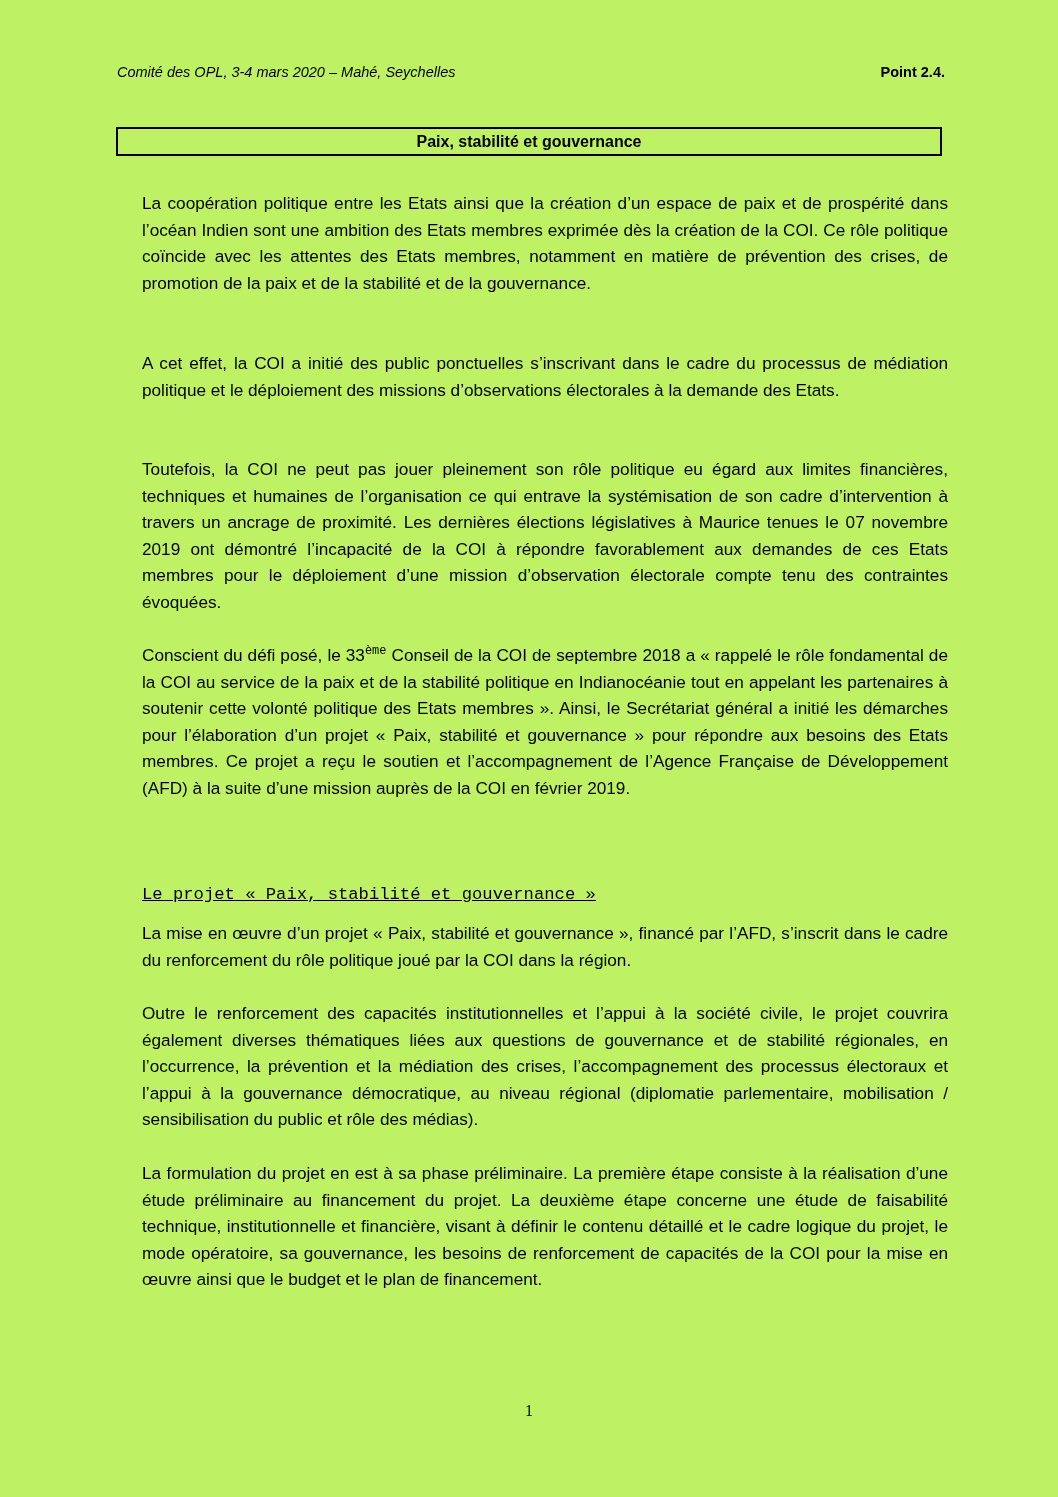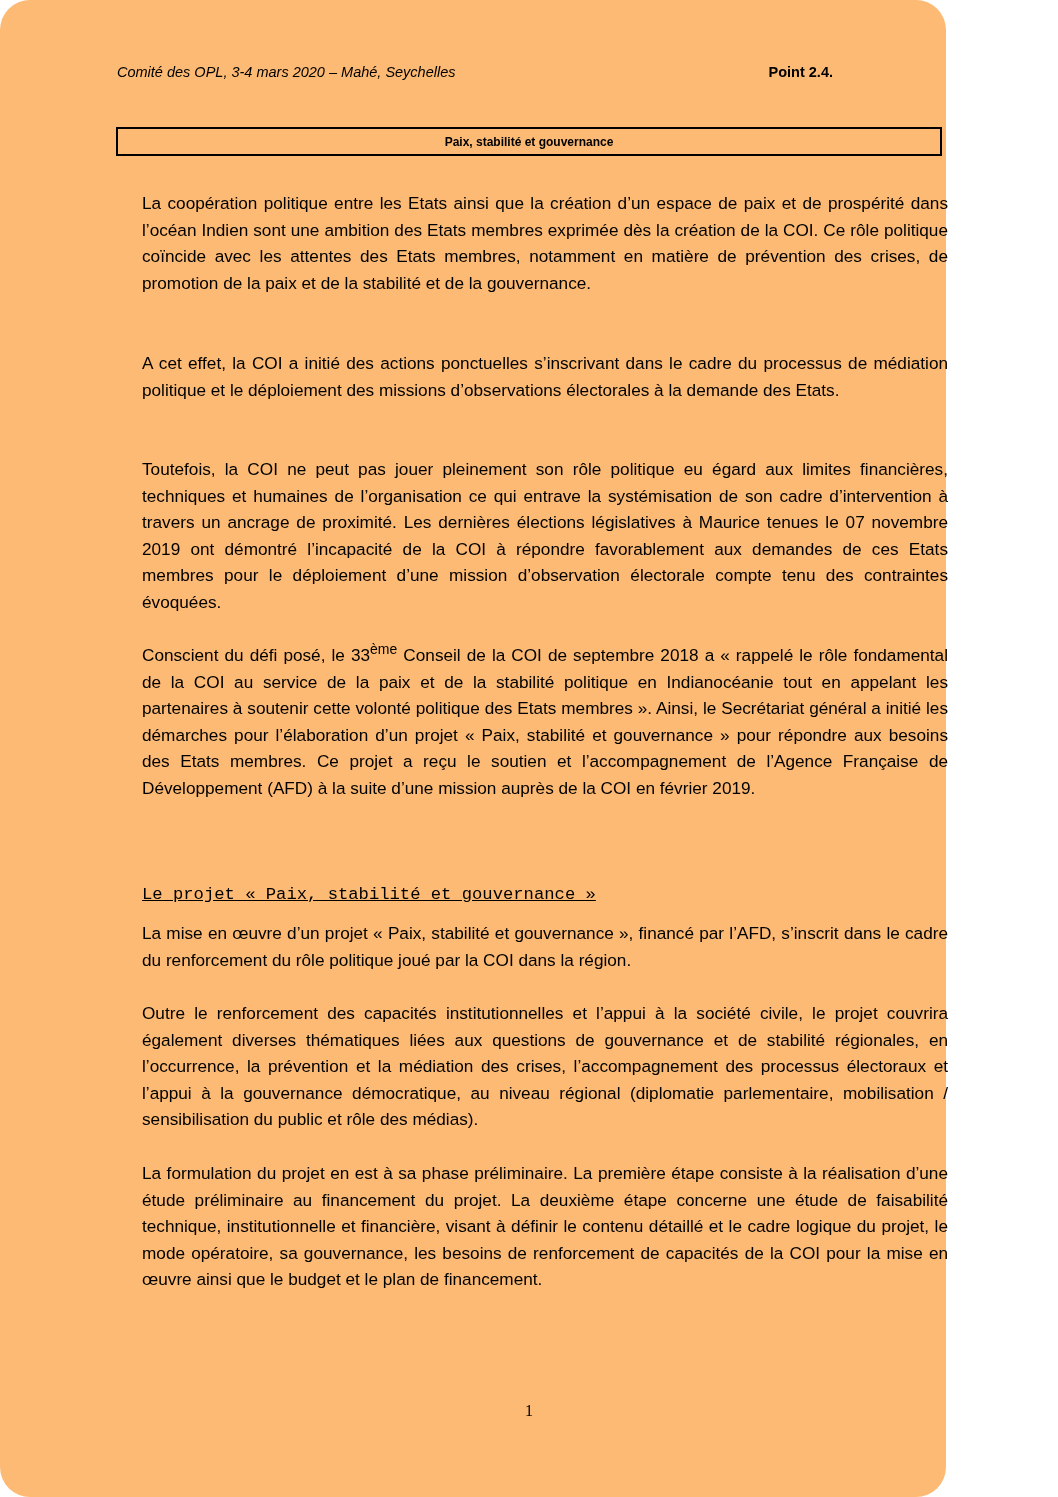--- a/index.html
+++ b/index.html
@@ -1,41 +1,41 @@
 <!DOCTYPE html>
 <html><head>
   <meta charset="utf-8">
   <style>
     html, body { margin: 0; padding: 0; background: #ffffff; }
     body { width: 1058px; height: 1497px; position: relative; overflow: hidden; color: #000; }
-    .page { position: absolute; left: 0; top: 0; width: 946px; height: 1497px; background: #fdba74; border-radius: 30px; }
+    .page { position: absolute; left: 0; top: 0; width: 1058px; height: 1497px; background: #bef264; }
     .hdr { position: absolute; top: 64px; font-family: "Liberation Sans", sans-serif; font-size: 14.5px; }
     .hdr-left { left: 117px; font-style: italic; }
     .hdr-right { right: 113px; font-weight: bold; text-align: right; }
-    .title-box { position: absolute; left: 116px; top: 127px; width: 826px; height: 29px; border: 2px solid #000; box-sizing: border-box; display: flex; align-items: center; justify-content: center; font-family: "Liberation Sans", sans-serif; font-weight: bold; font-size: 12px; }
+    .title-box { position: absolute; left: 116px; top: 127px; width: 826px; height: 29px; border: 2px solid #000; box-sizing: border-box; display: flex; align-items: center; justify-content: center; font-family: "Liberation Sans", sans-serif; font-weight: bold; font-size: 16px; }
     .body-text { position: absolute; left: 126px; width: 806px; font-family: "Liberation Sans", sans-serif; font-size: 17.2px; line-height: 26.5px; text-align: justify; }
     .p { margin: 16px; position: absolute; left: 0; width: 806px; }
-    sup { font-size: 14px; line-height: 0; vertical-align: super; }
+    sup { font-size: 12px; line-height: 0; vertical-align: super; font-family: Liberation Mono, monospace; }
     .sub-heading { text-decoration: underline; }
     .page-num { position: absolute; top: 1402px; left: 0; width: 1058px; text-align: center; font-family: "Liberation Serif", serif; font-size: 16px; }
   </style>
 </head>
 <body>
 
 <div class="page">
   <div class="hdr hdr-left">Comité des OPL, 3-4 mars 2020 – Mahé, Seychelles</div>
   <div class="hdr hdr-right">Point 2.4.</div>
 
   <div class="title-box">
     <span>Paix, stabilité et gouvernance</span>
   </div>
 
   <div class="body-text" style="top:174px;">
     <p class="p" style="top:0px;">La coopération politique entre les Etats ainsi que la création d’un espace de paix et de prospérité dans l’océan Indien sont une ambition des Etats membres exprimée dès la création de la COI. Ce rôle politique coïncide avec les attentes des Etats membres, notamment en matière de prévention des crises, de promotion de la paix et de la stabilité et de la gouvernance.</p>
-    <p class="p" style="top:160px;">A cet effet, la COI a initié des actions ponctuelles s’inscrivant dans le cadre du processus de médiation politique et le déploiement des missions d’observations électorales à la demande des Etats.</p>
+    <p class="p" style="top:160px;">A cet effet, la COI a initié des public ponctuelles s’inscrivant dans le cadre du processus de médiation politique et le déploiement des missions d’observations électorales à la demande des Etats.</p>
     <p class="p" style="top:266px;">Toutefois, la COI ne peut pas jouer pleinement son rôle politique eu égard aux limites financières, techniques et humaines de l’organisation ce qui entrave la systémisation de son cadre d’intervention à travers un ancrage de proximité. Les dernières élections législatives à Maurice tenues le 07 novembre 2019 ont démontré l’incapacité de la COI à répondre favorablement aux demandes de ces Etats membres pour le déploiement d’une mission d’observation électorale compte tenu des contraintes évoquées.</p>
     <p class="p" style="top:452px;"><span>Conscient du défi posé, le 33</span><sup>ème</sup><span> Conseil de la COI de septembre 2018 a « rappelé le rôle fondamental de la COI au service de la paix et de la stabilité politique en Indianocéanie tout en appelant les partenaires à soutenir cette volonté politique des Etats membres ». Ainsi, le Secrétariat général a initié les démarches pour l’élaboration d’un projet « Paix, stabilité et gouvernance » pour répondre aux besoins des Etats membres. Ce projet a reçu le soutien et l’accompagnement de l’Agence Française de Développement (AFD) à la suite d’une mission auprès de la COI en février 2019.</span></p>
 
     <p class="p sub-heading" style="top:692px;font-family:Liberation Mono, monospace;">Le projet « Paix, stabilité et gouvernance »</p>
     <p class="p" style="top:730px;">La mise en œuvre d’un projet « Paix, stabilité et gouvernance », financé par l’AFD, s’inscrit dans le cadre du renforcement du rôle politique joué par la COI dans la région.</p>
     <p class="p" style="top:810px;">Outre le renforcement des capacités institutionnelles et l’appui à la société civile, le projet couvrira également diverses thématiques liées aux questions de gouvernance et de stabilité régionales, en l’occurrence, la prévention et la médiation des crises, l’accompagnement des processus électoraux et l’appui à la gouvernance démocratique, au niveau régional (diplomatie parlementaire, mobilisation / sensibilisation du public et rôle des médias).</p>
     <p class="p" style="top:970px;">La formulation du projet en est à sa phase préliminaire. La première étape consiste à la réalisation d’une étude préliminaire au financement du projet. La deuxième étape concerne une étude de faisabilité technique, institutionnelle et financière, visant à définir le contenu détaillé et le cadre logique du projet, le mode opératoire, sa gouvernance, les besoins de renforcement de capacités de la COI pour la mise en œuvre ainsi que le budget et le plan de financement.</p>
   </div>
 
   <div class="page-num">1</div>

